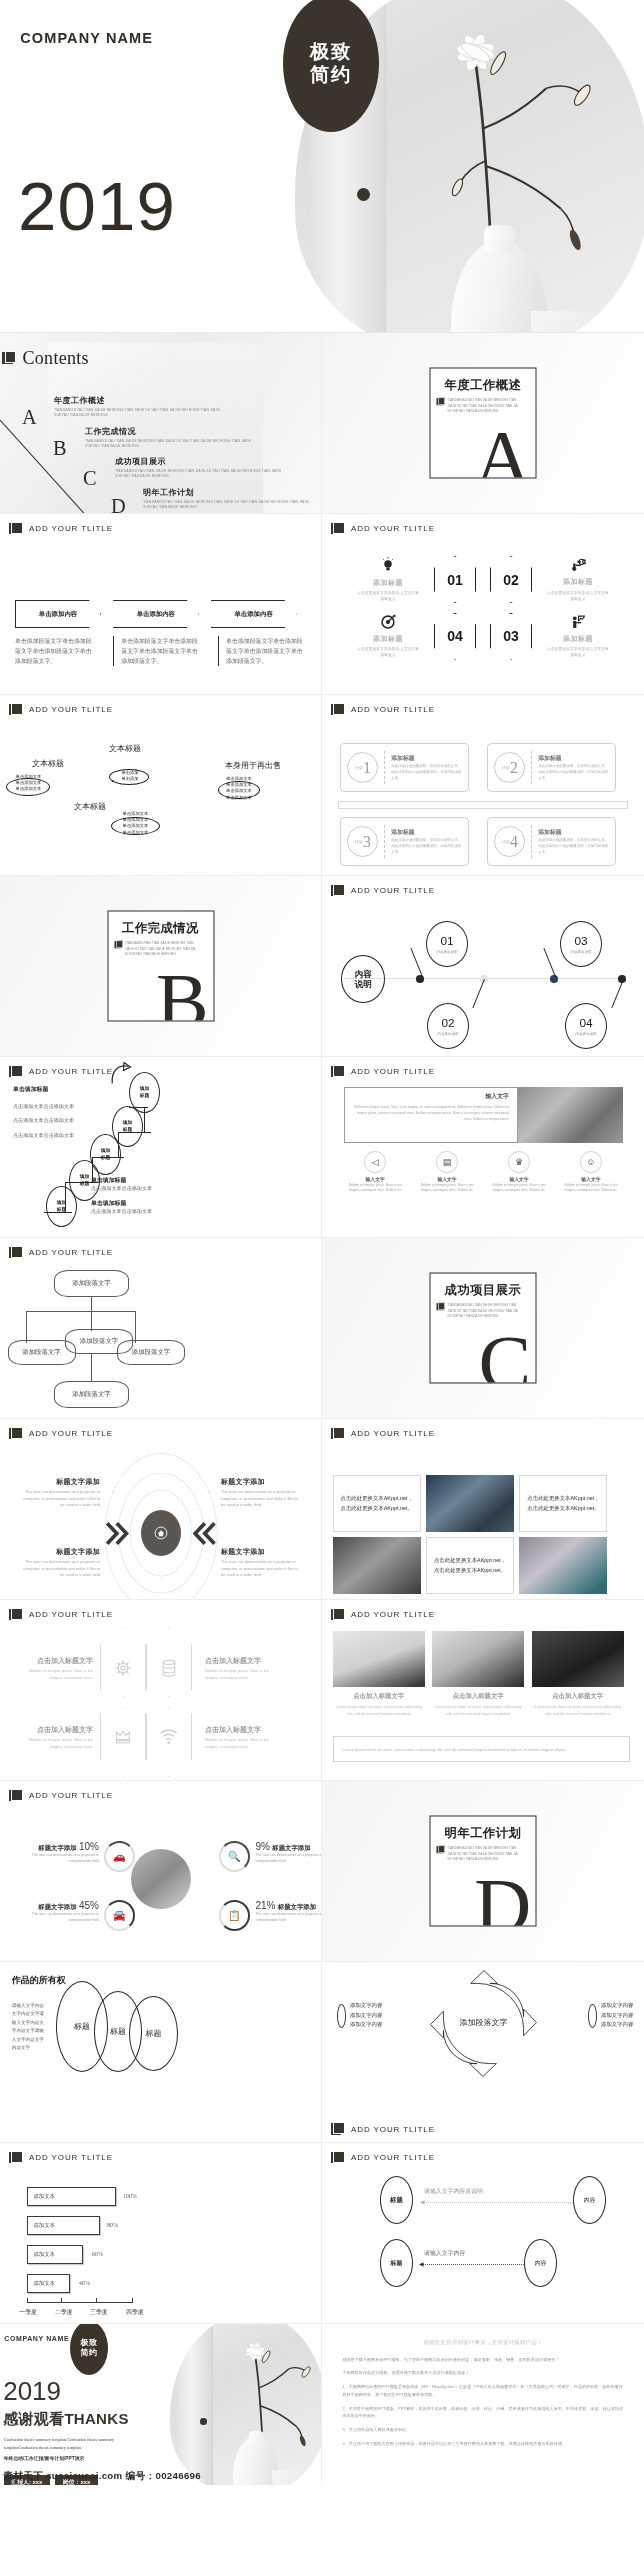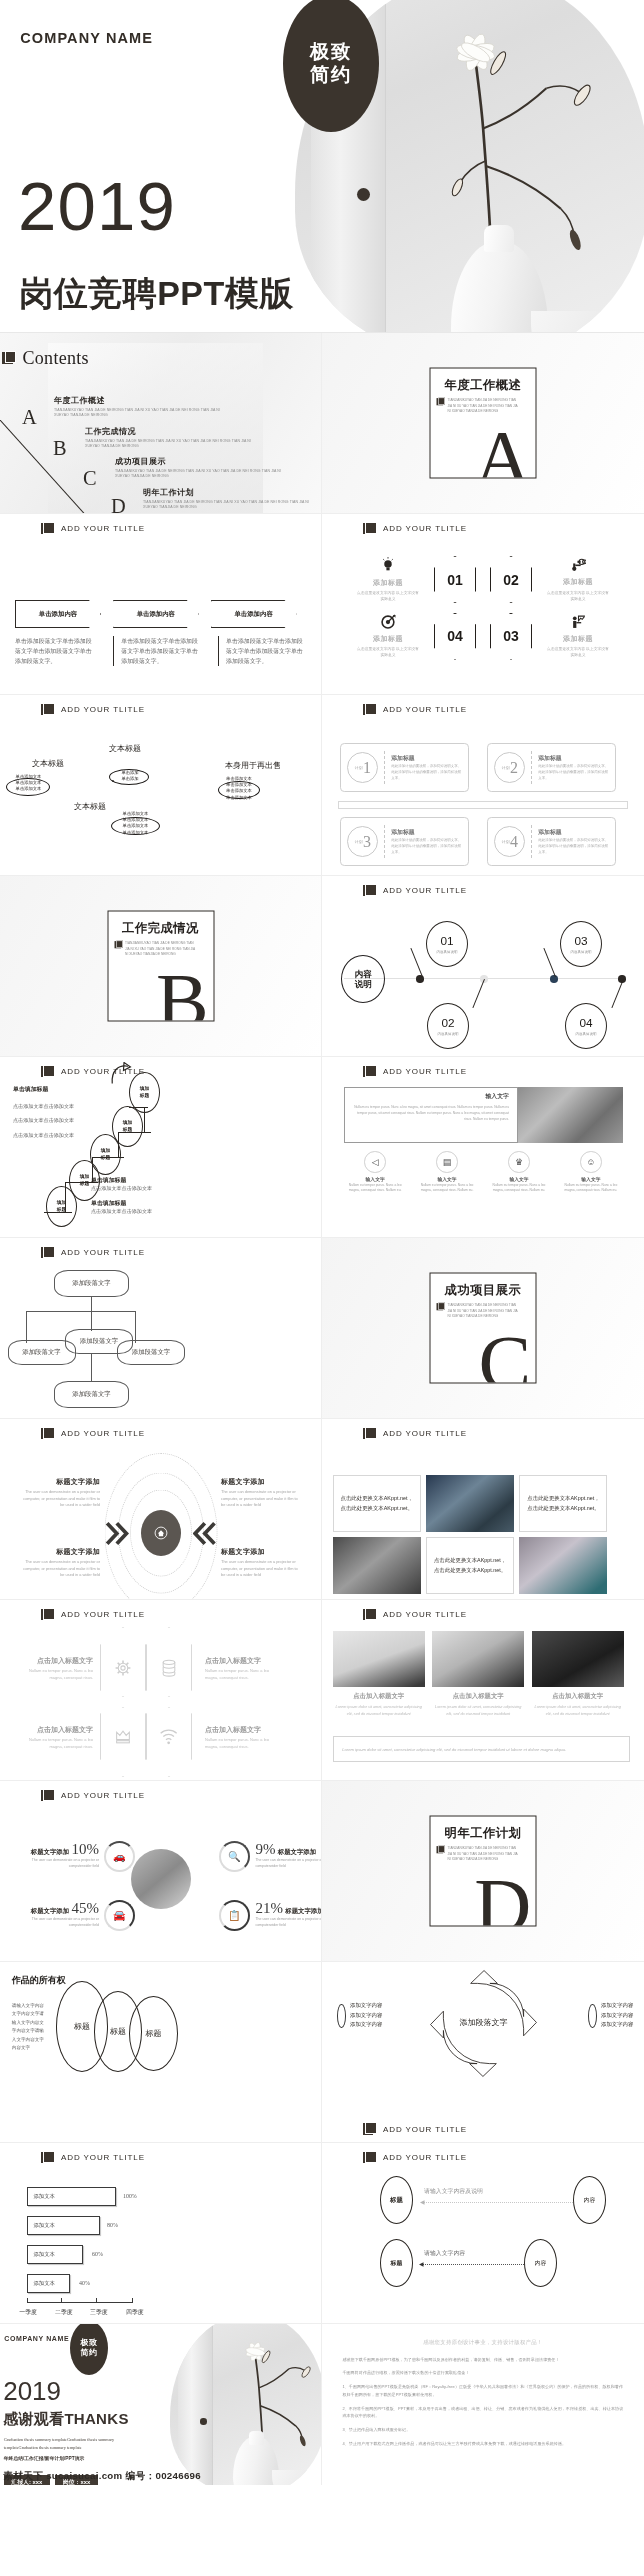--- a/index.html
+++ b/index.html
@@ -86,21 +86,21 @@
     position: relative;
     width: 322px; height: 181px;
     background: #fff;
     border-right: 0.5px solid #eeeeee;
     border-bottom: 0.5px solid #eeeeee;
     overflow: hidden;
   }
   .slide:nth-child(2n) { border-right: none; }
 
   
-  .sl-head { position: absolute; left: 8.6px; top: 7.5px; display: flex; align-items: center; gap: 5.4px; margin-left: 32px; }
+  .sl-head { position: absolute; left: 8.6px; top: 7.5px; display: flex; align-items: center; gap: 5.4px; }
   .bookicon { position: relative; width: 15px; height: 14px; flex: none; }
   .bookicon i {
     position: absolute; display: block; background: #3b342d;
   }
   .bookicon i.b1 { left: 0; top: 1.1px; width: 10.7px; height: 11.8px; }
   .bookicon i.b2 { left: 2.7px; top: 0; width: 11.3px; height: 12.3px; border: 0.5px solid #fff; }
   .sl-title { font-size: 8px; letter-spacing: 0.9px; color: #2f2a25; font-weight: 500; }
 
   
   .contents-bg {
@@ -280,21 +280,21 @@
   }
   .oh-h { font-size:7px; font-weight:bold; color:#9d9d9d; }
   .oh-p { font-size:4px; color:#bcbcbc; line-height:1.7; margin-top:2.1px; }
 
   
   .pct-ring {
     width:31px; height:31px; border-radius:50%; border:2.1px solid #dcdcdc;
     display:flex; align-items:center; justify-content:center; font-size:10.2px; color:#3a3a3a; flex:none;
     position:relative;
   }
-  .pct-num { font-size:15px; color:#3b3b3b; font-family:Liberation Serif, serif; }
+  .pct-num { font-size:10px; color:#3b3b3b; font-family:Liberation Sans, sans-serif; }
   .pct-h { font-size:6.4px; font-weight:bold; color:#2f2b27; }
   .pct-p { font-size:3.5px; color:#9e9e9e; line-height:1.6; }
   .pct-photo { position:absolute; left:50%; top:98px; transform:translate(-50%,-50%);
                width:60px; height:60px; border-radius:50%;
                background:linear-gradient(140deg,#b9b9b9,#8a8a8a 50%,#d6d6d6); }
 
   
   .venn { position:absolute; border:0.8px solid #2a2622; border-radius:50%;
           display:flex; align-items:center; justify-content:center;
           font-family:"Liberation Serif",serif; font-size:8px; color:#2a2622; }
@@ -349,21 +349,20 @@
 </style>
 </head>
 <body>
 
 <div class="page">
 
   <div class="cover">
     <div class="cover-left">
       <div class="company-name">COMPANY NAME</div>
       <div class="cover-year">2019</div>
-      <div class="cover-title-cn">岗位竞聘PPT模版</div>
 
     </div>
 
     <div class="badge">
       <span>极致</span>
       <span>简约</span>
     </div>
 
     <div class="cover-photo">
       <div class="shape">

